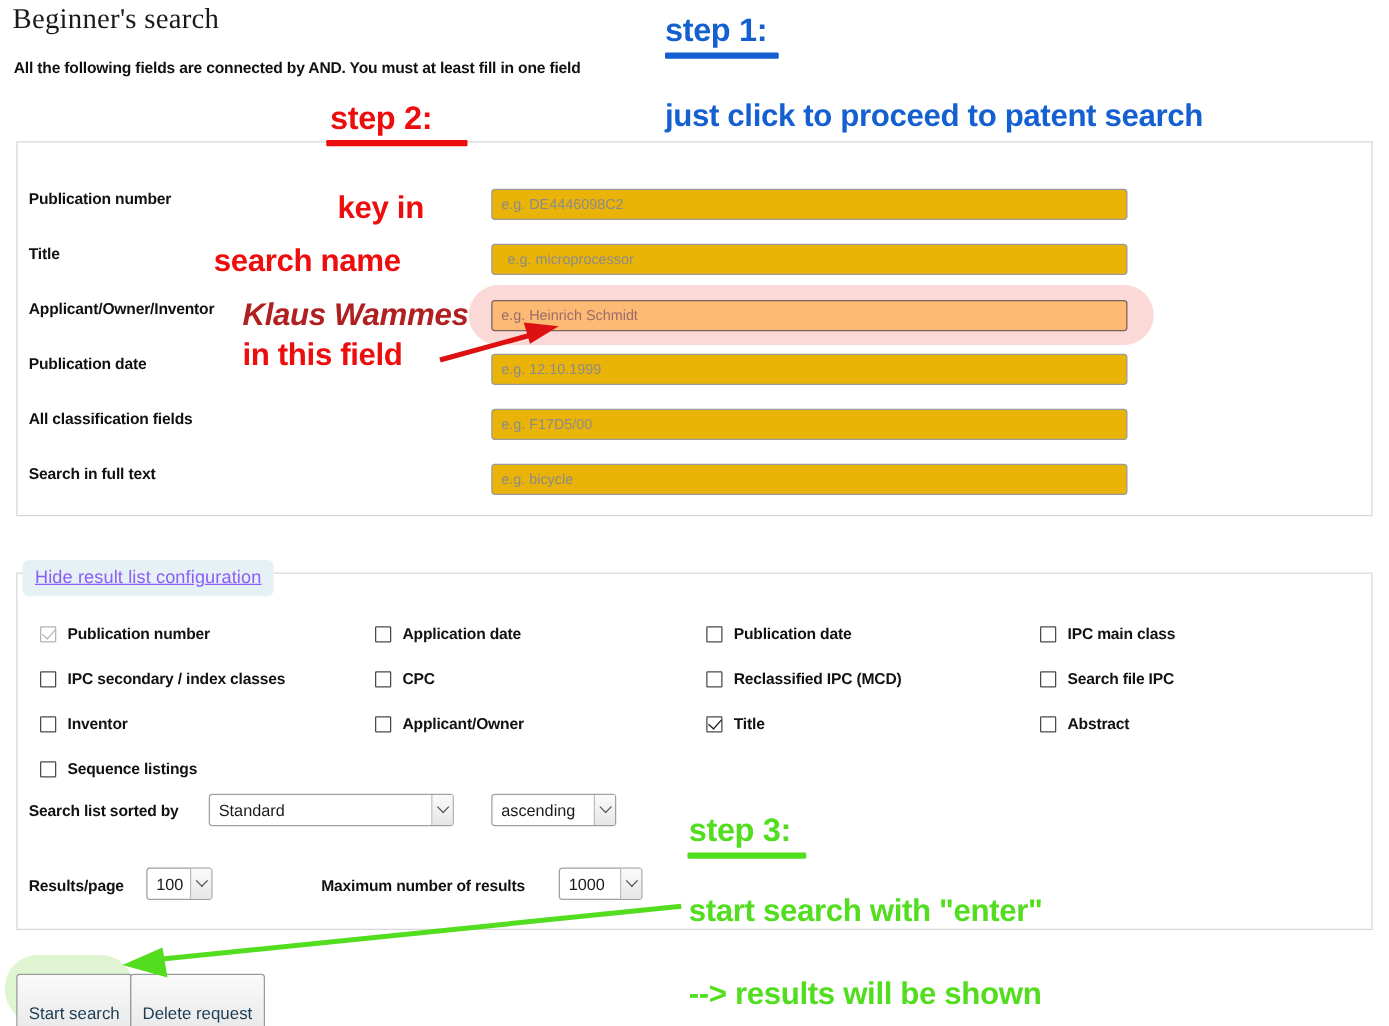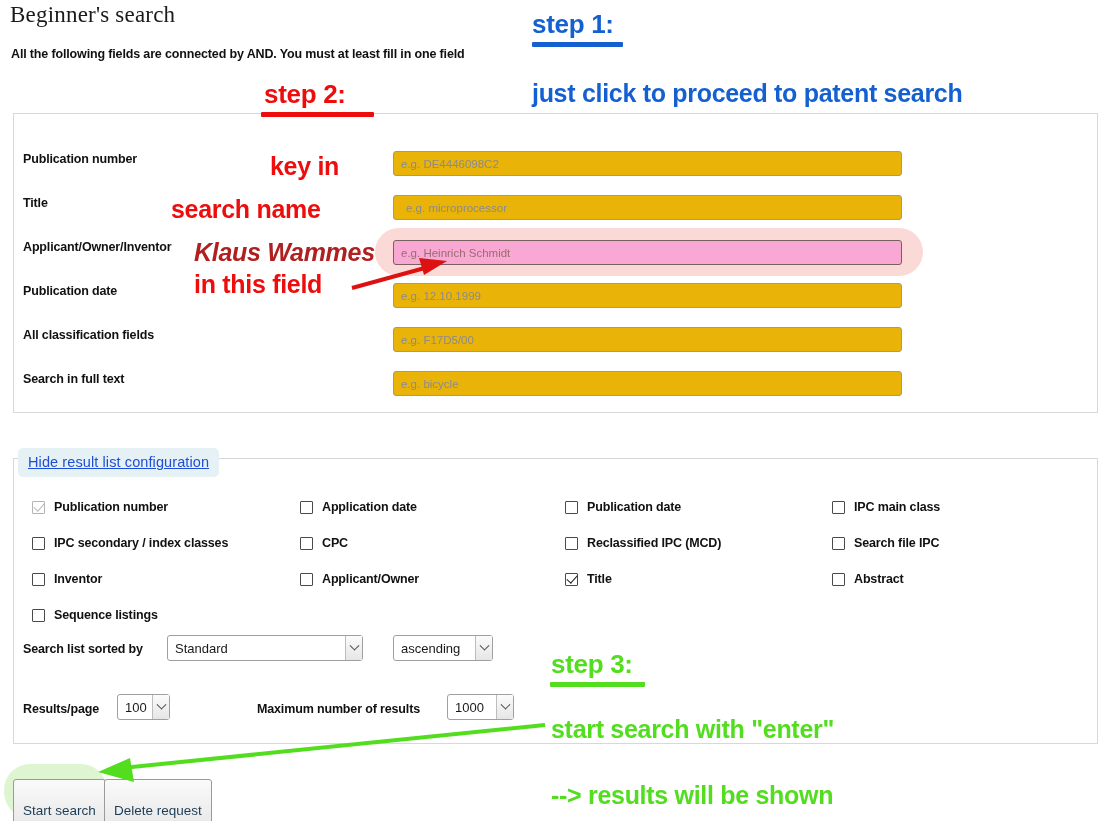--- a/index.html
+++ b/index.html
@@ -53,21 +53,21 @@
     padding: 7px 14px 8px 14px;
     white-space: nowrap;
     letter-spacing: 0.4px;
     z-index: 6;
   }
   #tab-formulate { left: 24px; top: 97px; }
   #tab-hide-config {
     left: 18px; top: 448px;
     padding: 6px 10px 7px 10px;
     font-size: 14.5px;
-    color: #1d4ed8;
+    color: #8b5cf6;
     text-decoration: underline;
     letter-spacing: 0.1px;
     cursor: pointer;
   }
 
   
   .field-label {
     position: absolute;
     font-size: 12.5px;
     font-weight: bold;
@@ -84,21 +84,21 @@
     border: 1px solid #9a9a9a;
     border-radius: 3px;
     background: #eab308;
     font-family: "Liberation Sans", sans-serif;
     font-size: 11.5px;
     color: #333;
     padding: 0 7px;
     outline: none;
   }
   .text-input::placeholder { color: #8b8b8b; opacity: 1; }
-  .text-input.highlighted { border-color: #7a5f5f; background: #f9a8d4; }
+  .text-input.highlighted { border-color: #7a5f5f; background: #fdba74; }
   .text-input.highlighted::placeholder { color: #9a6d6a; }
 
   .pink-pill {
     position: absolute;
     left: 375px; top: 228px;
     width: 548px; height: 48px;
     background: #fbd9d6;
     border-radius: 26px;
     z-index: 1;
   }

